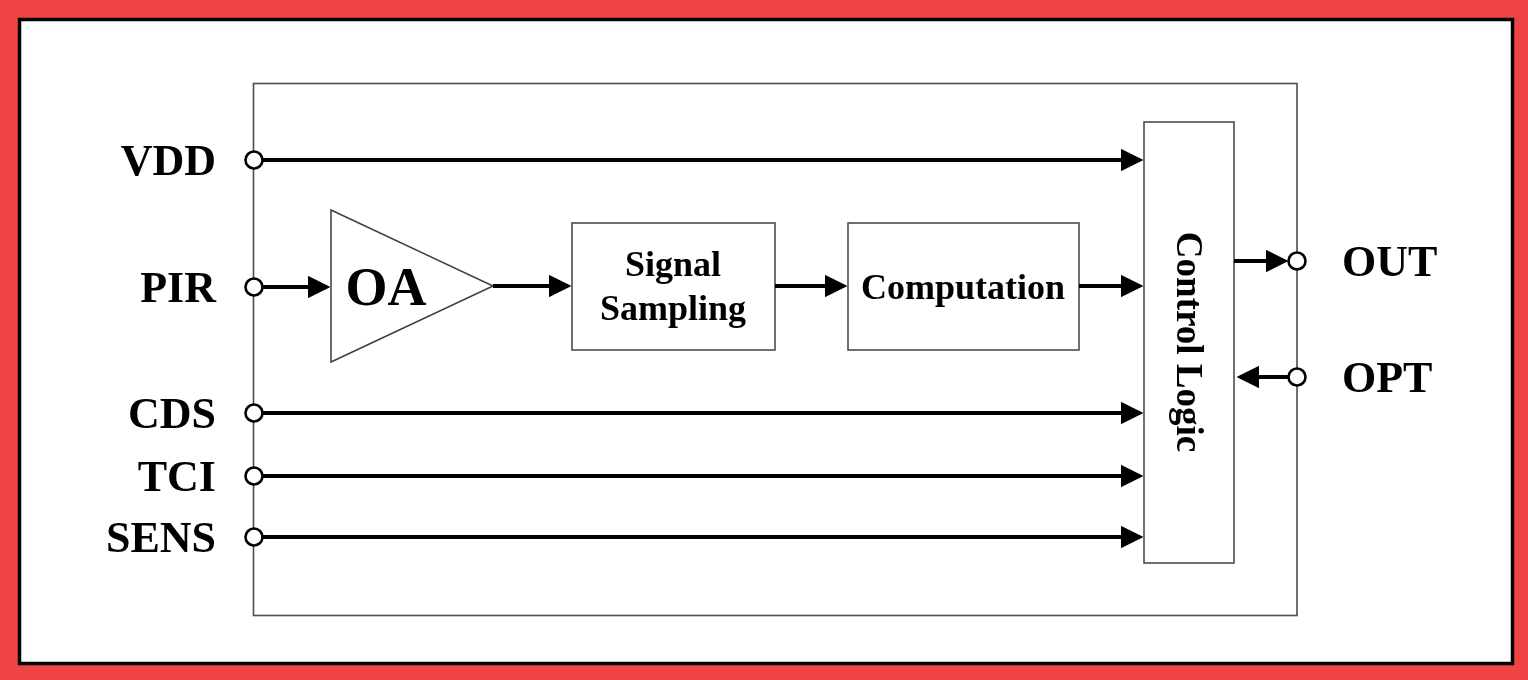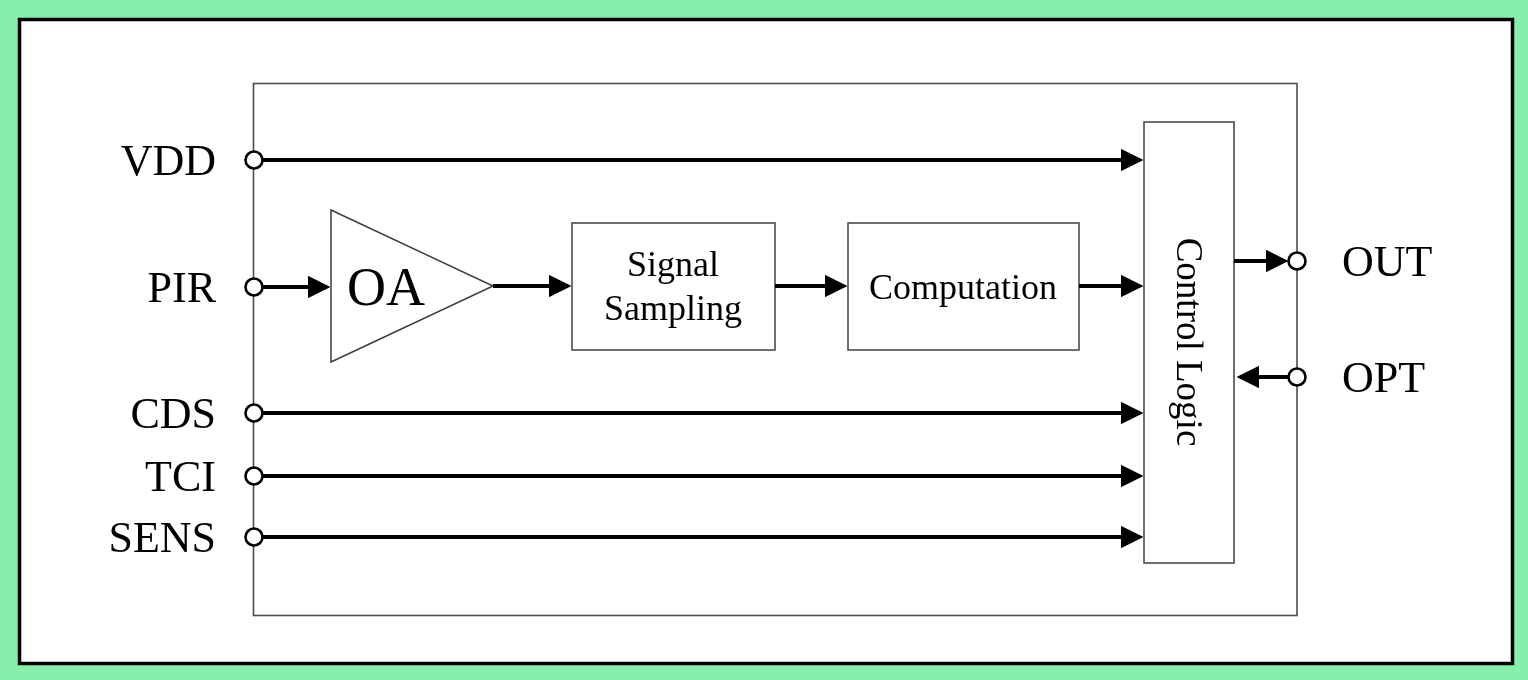--- a/index.html
+++ b/index.html
@@ -7,21 +7,22 @@
     padding: 0;
     background: #ffffff;
     width: 1528px;
     height: 680px;
     overflow: hidden;
   }
   .stage {
     position: relative;
     width: 1528px;
     height: 680px;
-    background: #86efac;
+    background: #ef4444;
+    font-weight: bold;
   }
   svg { display: block; }
   .port-label {
     font-family: "Liberation Serif", "DejaVu Serif", serif;
     font-size: 44px;
     fill: #000000;
   }
   .block-label {
     font-family: "Liberation Serif", "DejaVu Serif", serif;
     font-size: 36px;

